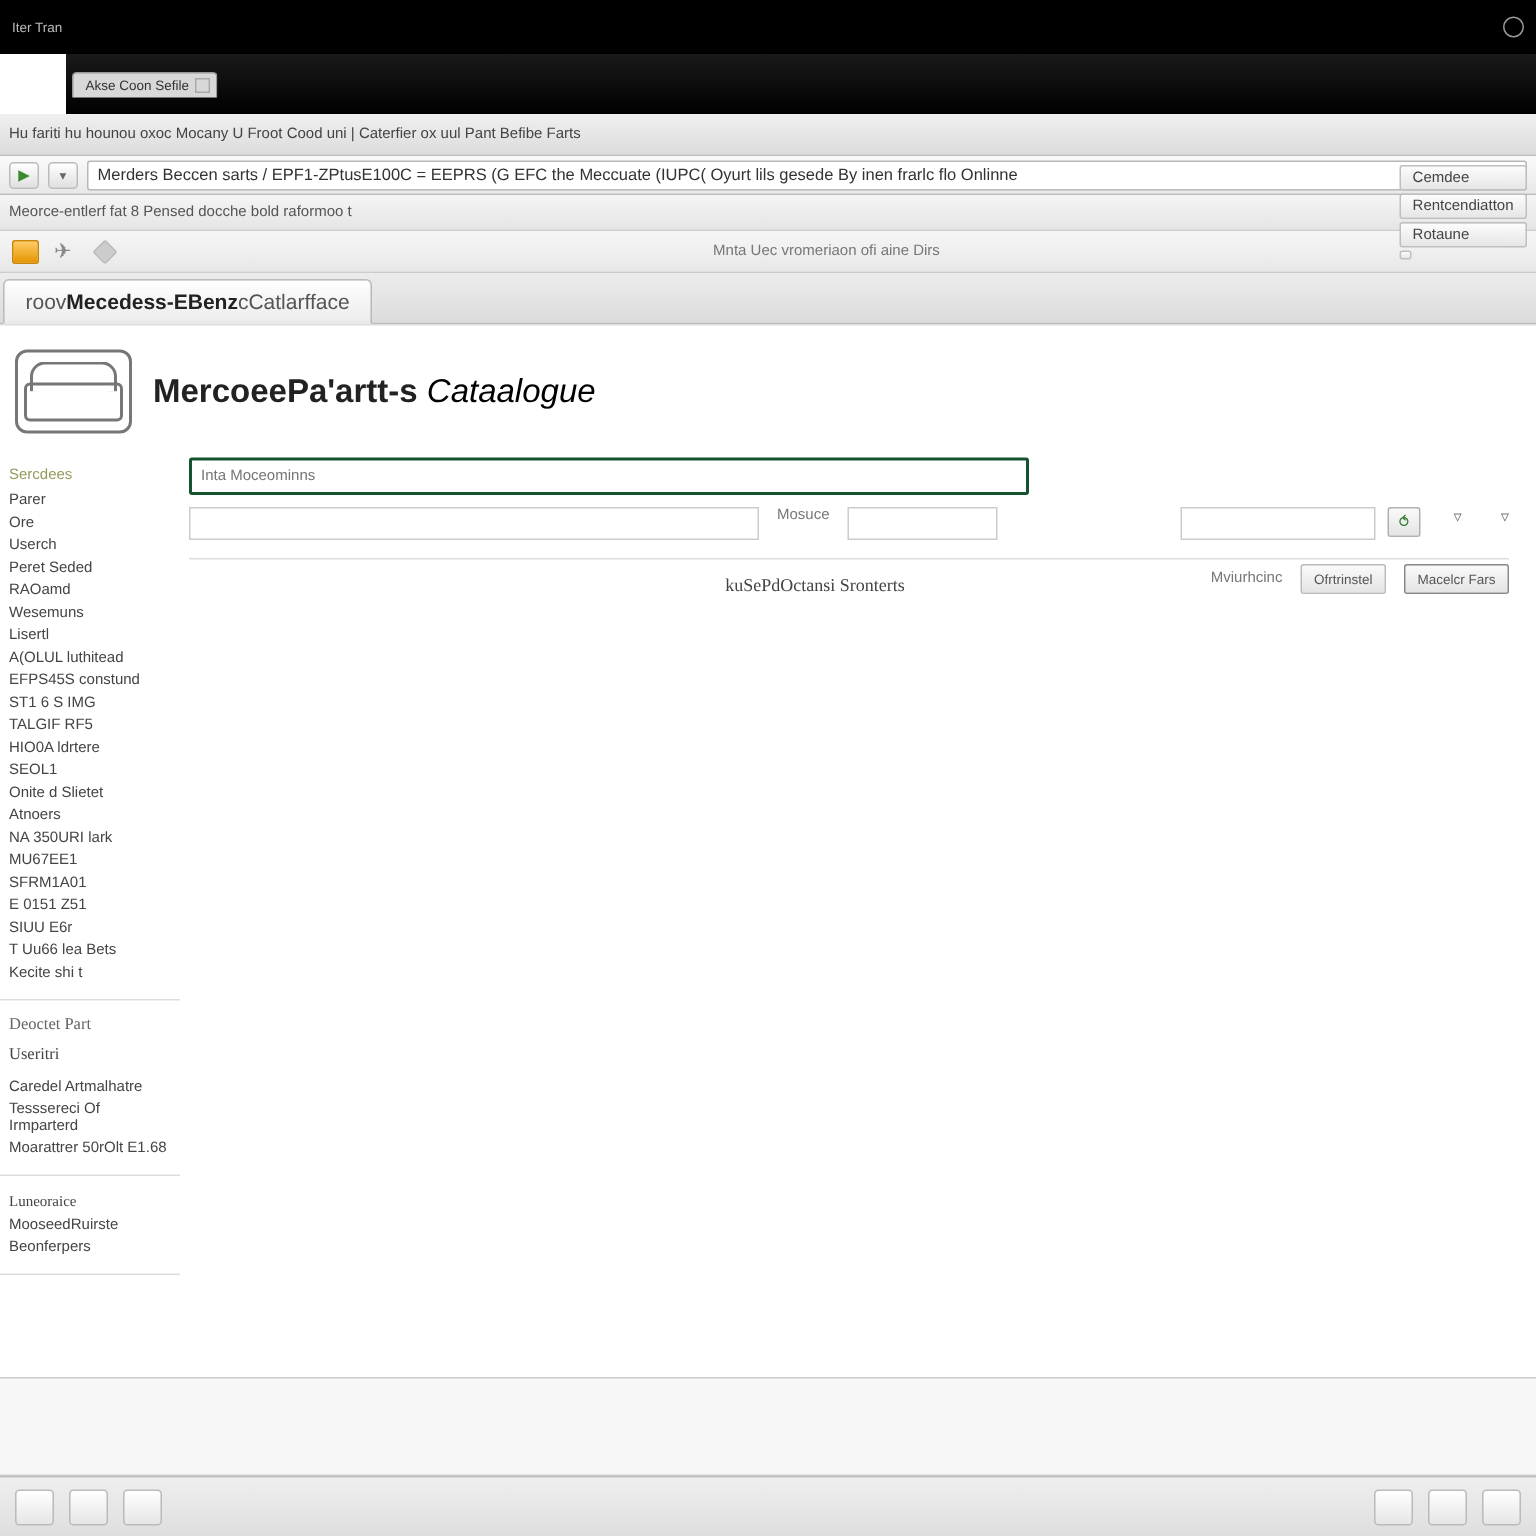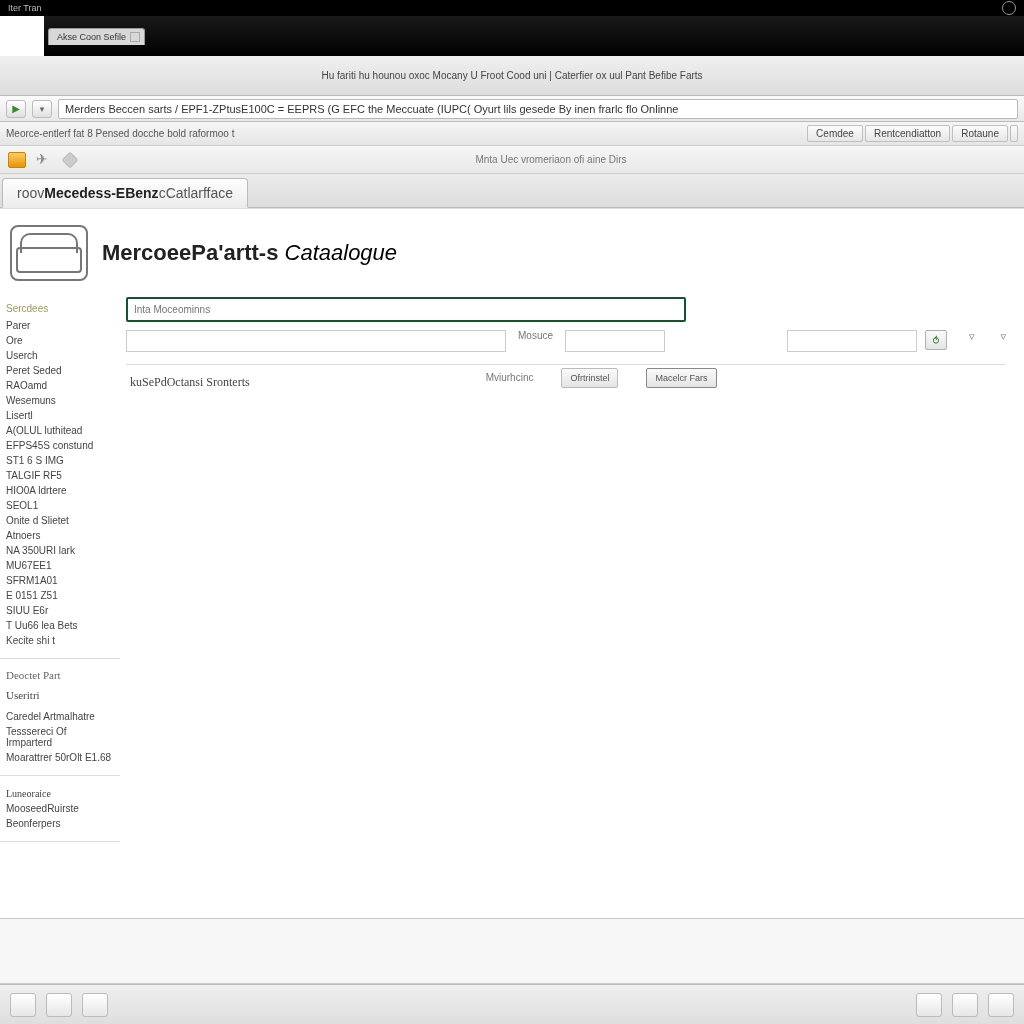--- a/index.html
+++ b/index.html
@@ -1,29 +1,29 @@
 <!DOCTYPE html>
 <html><head>
 <meta charset="utf-8">
 <style>
 * { margin:0; padding:0; box-sizing:border-box; font-family:Arial,Helvetica,sans-serif; }
 html,body { width:1024px; height:1024px; overflow:hidden; background:#fff; }
-.titlebar { height:16px; background:#000; color:#bbb; font-size:9px; padding:4px 8px; display:flex; align-items:center; justify-content:space-between; }
+.titlebar { height:36px; background:#000; color:#bbb; font-size:9px; padding:4px 8px; display:flex; align-items:center; justify-content:space-between; }
 .titlebar .right-icon { width:14px; height:14px; border:1px solid #999; border-radius:50%; }
 .tabbar { height:40px; background:linear-gradient(#1a1a1a,#000); display:flex; align-items:center; padding-left:4px;margin-left:44px; }
 .tab { background:#d8d8d8; color:#333; font-size:9px; padding:3px 18px 3px 8px; border-radius:3px 3px 0 0; margin-right:2px; position:relative; border:1px solid #999; border-bottom:none; }
 .tab .close { position:absolute; right:4px; top:3px; width:10px; height:10px; border:1px solid #aaa; }
-.addrrow { height:40px; background:linear-gradient(#f0f0f0,#dcdcdc); border-bottom:1px solid #bbb; display:flex; align-items:center; padding:0 6px; gap:4px; font-size:10px; color:#444;justify-content:center;}
+.addrrow { height:28px; background:linear-gradient(#f0f0f0,#dcdcdc); border-bottom:1px solid #bbb; display:flex; align-items:center; padding:0 6px; gap:4px; font-size:10px; color:#444;}
 .addrbar { height:26px; background:linear-gradient(#fafafa,#e8e8e8); border-bottom:1px solid #bbb; display:flex; align-items:center; padding:2px 6px; gap:6px;}
 .navbtn { width:20px; height:18px; border:1px solid #bcbcbc; background:linear-gradient(#fff,#e0e0e0); border-radius:3px; display:flex; align-items:center; justify-content:center;}
 .navbtn.play::before { content:"▶"; color:#3a8a2e; font-size:10px;}
 .navbtn.dd::before { content:"▾"; color:#666; font-size:9px;}
 .addressfield { flex:1; height:20px; border:1px solid #b8b8b8; background:#fff; border-radius:2px; padding:2px 6px; font-size:11px; color:#333; display:flex; align-items:center;}
 .bookmark-row { height:24px; background:linear-gradient(#f5f5f5,#e5e5e5); border-bottom:1px solid #ccc; display:flex; align-items:center; justify-content:space-between; padding:0 6px; font-size:10px; color:#555;}
-.bookmark-row .btns { display:flex; gap:2px;}
+.bookmark-row .btns { display:flex; gap:2px;flex-direction:column;}
 .bookmark-row .btn { border:1px solid #bfbfbf; background:linear-gradient(#fcfcfc,#e6e6e6); padding:2px 8px; font-size:10px; color:#444; border-radius:2px;}
 .toolbar2 { height:28px; background:linear-gradient(#f6f6f6,#e8e8e8); border-bottom:1px solid #ccc; display:flex; align-items:center; padding:0 8px; gap:10px; }
 .toolbar2 .ico { width:18px; height:16px; background:#ddd; border:1px solid #bbb; border-radius:2px;}
 .toolbar2 .ico.orange { background:linear-gradient(#ffcc66,#e69500); border-color:#cc8400;}
 .toolbar2 .ico.wing { background:none; border:none; color:#888; font-size:14px; line-height:14px;}
 .toolbar2 .ico.tag { background:#ccc; transform:rotate(45deg); width:12px; height:12px;}
 .toolbar2 .centertext { flex:1; text-align:center; font-size:10px; color:#777;}
 .tabstrip { height:34px; background:linear-gradient(#ececec,#dcdcdc); border-bottom:1px solid #bbb; display:flex; align-items:flex-end; padding-left:2px;}
 .tabstrip .ptab { background:linear-gradient(#fefefe,#ececec); border:1px solid #bbb; border-bottom:1px solid #ececec; padding:6px 14px; font-size:14px; color:#555; border-radius:4px 4px 0 0; margin-bottom:-1px;}
 .ptab .brand { color:#222; font-weight:bold;margin-top:43px;}
@@ -164,21 +164,21 @@
       <div class="fld" style="width:100px;"></div>
       <div style="flex:1"></div>
       <div class="fld" style="width:130px;"></div>
       <div class="iconbtn green">⥀</div>
       <div style="width:6px"></div>
       <span style="color:#777;font-size:11px;">▿</span>
       <span style="width:10px"></span>
       <span style="color:#777;font-size:11px;">▿</span>
     </div>
 
-    <div style="display:flex;align-items:center;gap:28px;">
+    <div style="display:flex;align-items:center;gap:12px;justify-content:flex-end;">
       <span class="rowlabel">kuSePdOctansi Sronterts</span>
       <div style="flex:0 0 180px"></div>
       <span style="font-size:10px;color:#777;">Mviurhcinc</span>
       <div class="smallbtn">Ofrtrinstel</div>
       <div class="smallbtn" style="border-color:#888;">Macelcr Fars</div>
     </div>
   </div>
 </div>
 
 <div class="footer"></div>

